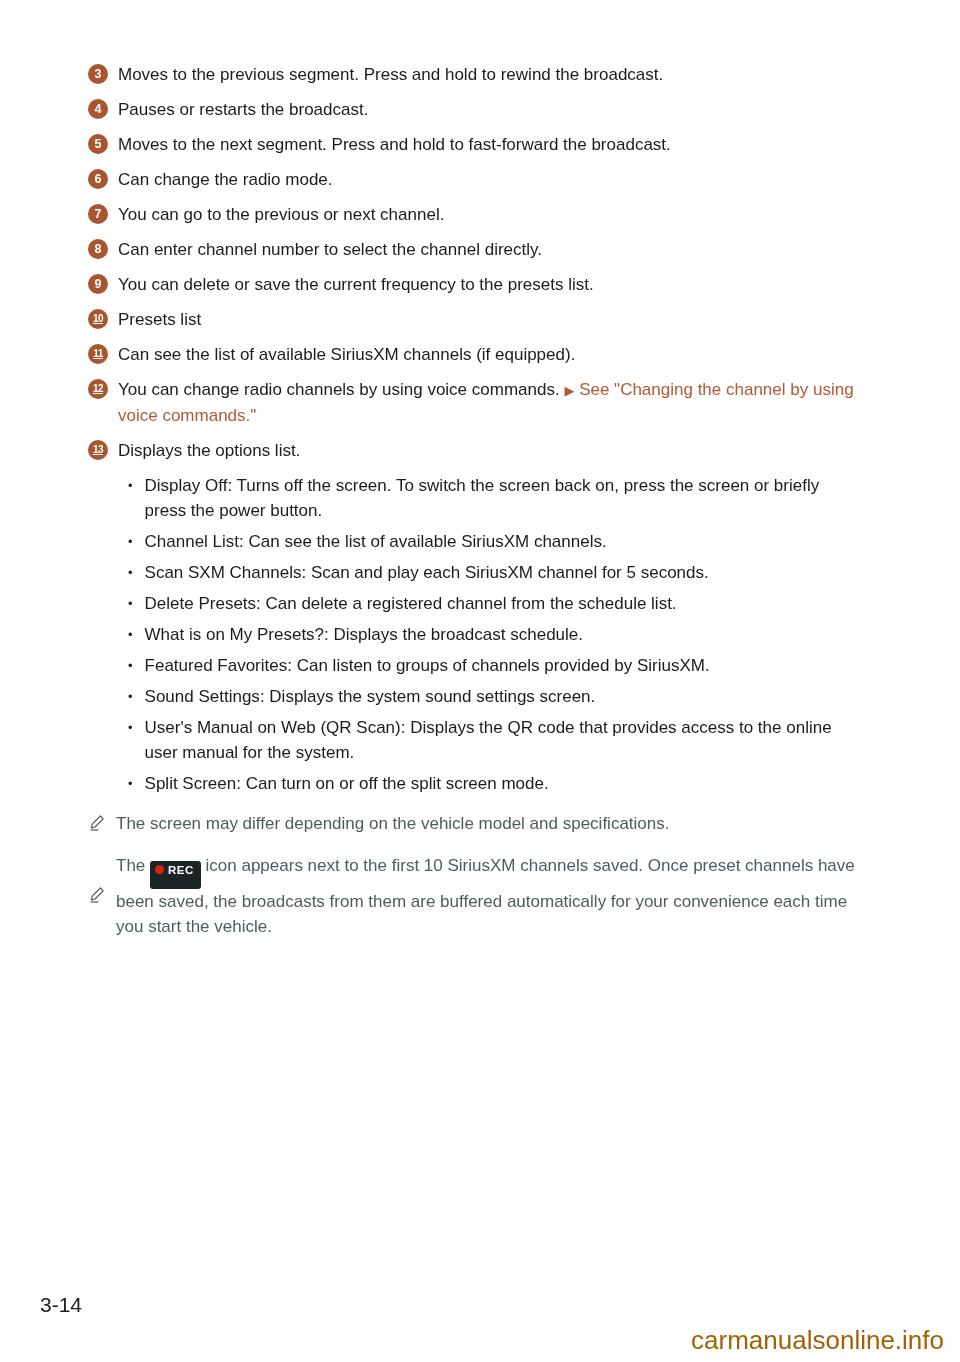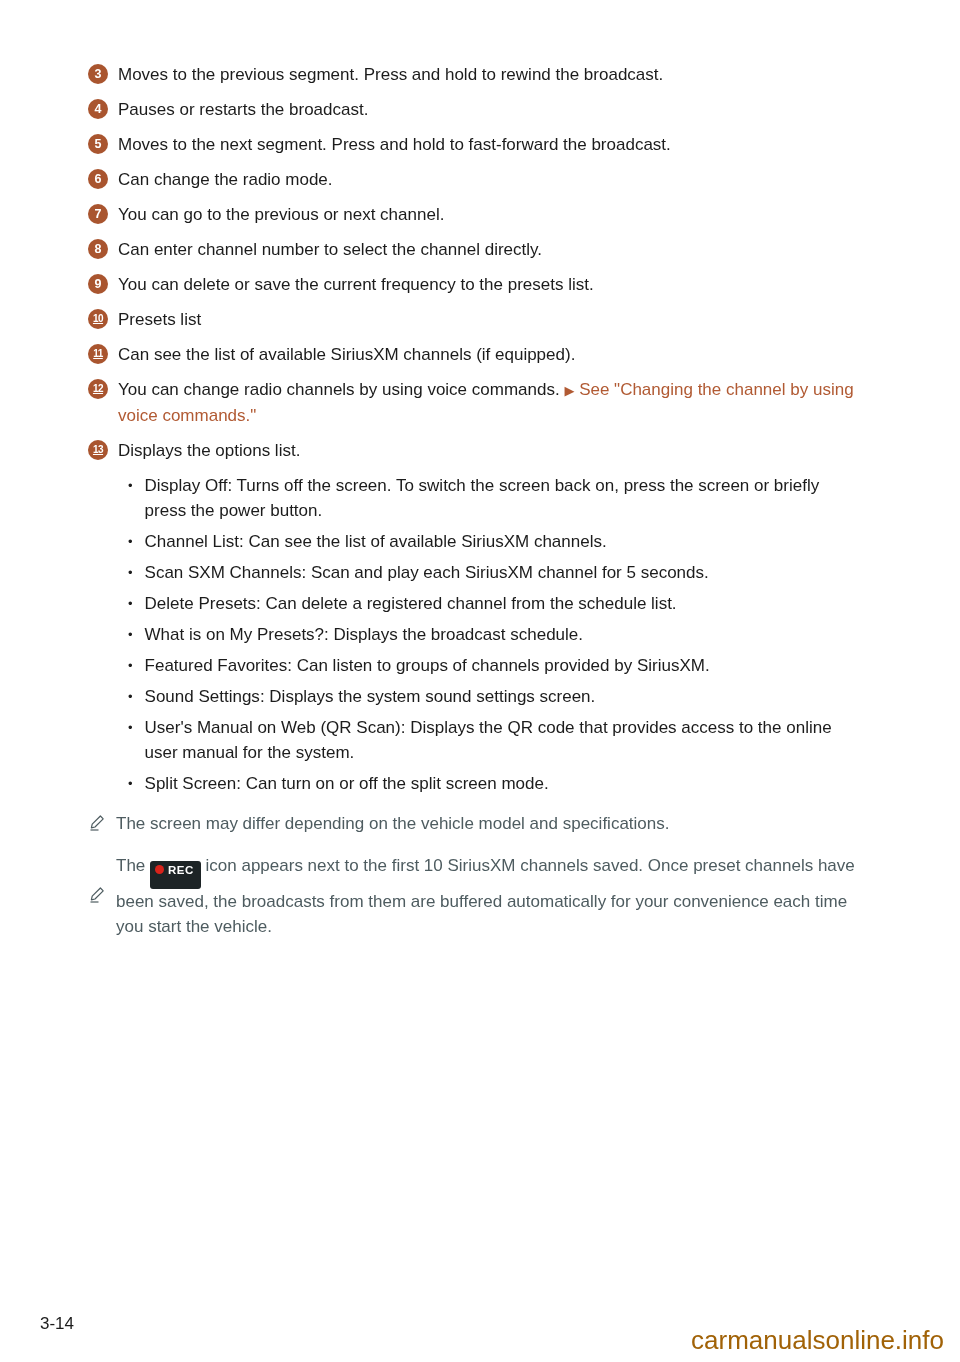--- a/index.html
+++ b/index.html
@@ -103,22 +103,22 @@
     height: 9px;
     border-radius: 50%;
     background: #d8231b;
     display: inline-block;
   }
 
   
   .page-number {
     position: absolute;
     left: 40px;
-    bottom: 28px;
-    font-size: 17px;
+    bottom: 45px;
+    font-size: 21px;
     color: #1c1c1c;
   }
   .watermark {
     position: absolute;
     right: 16px;
     bottom: 6px;
     font-size: 26px;
     color: #a16207;
   }
 </style>

